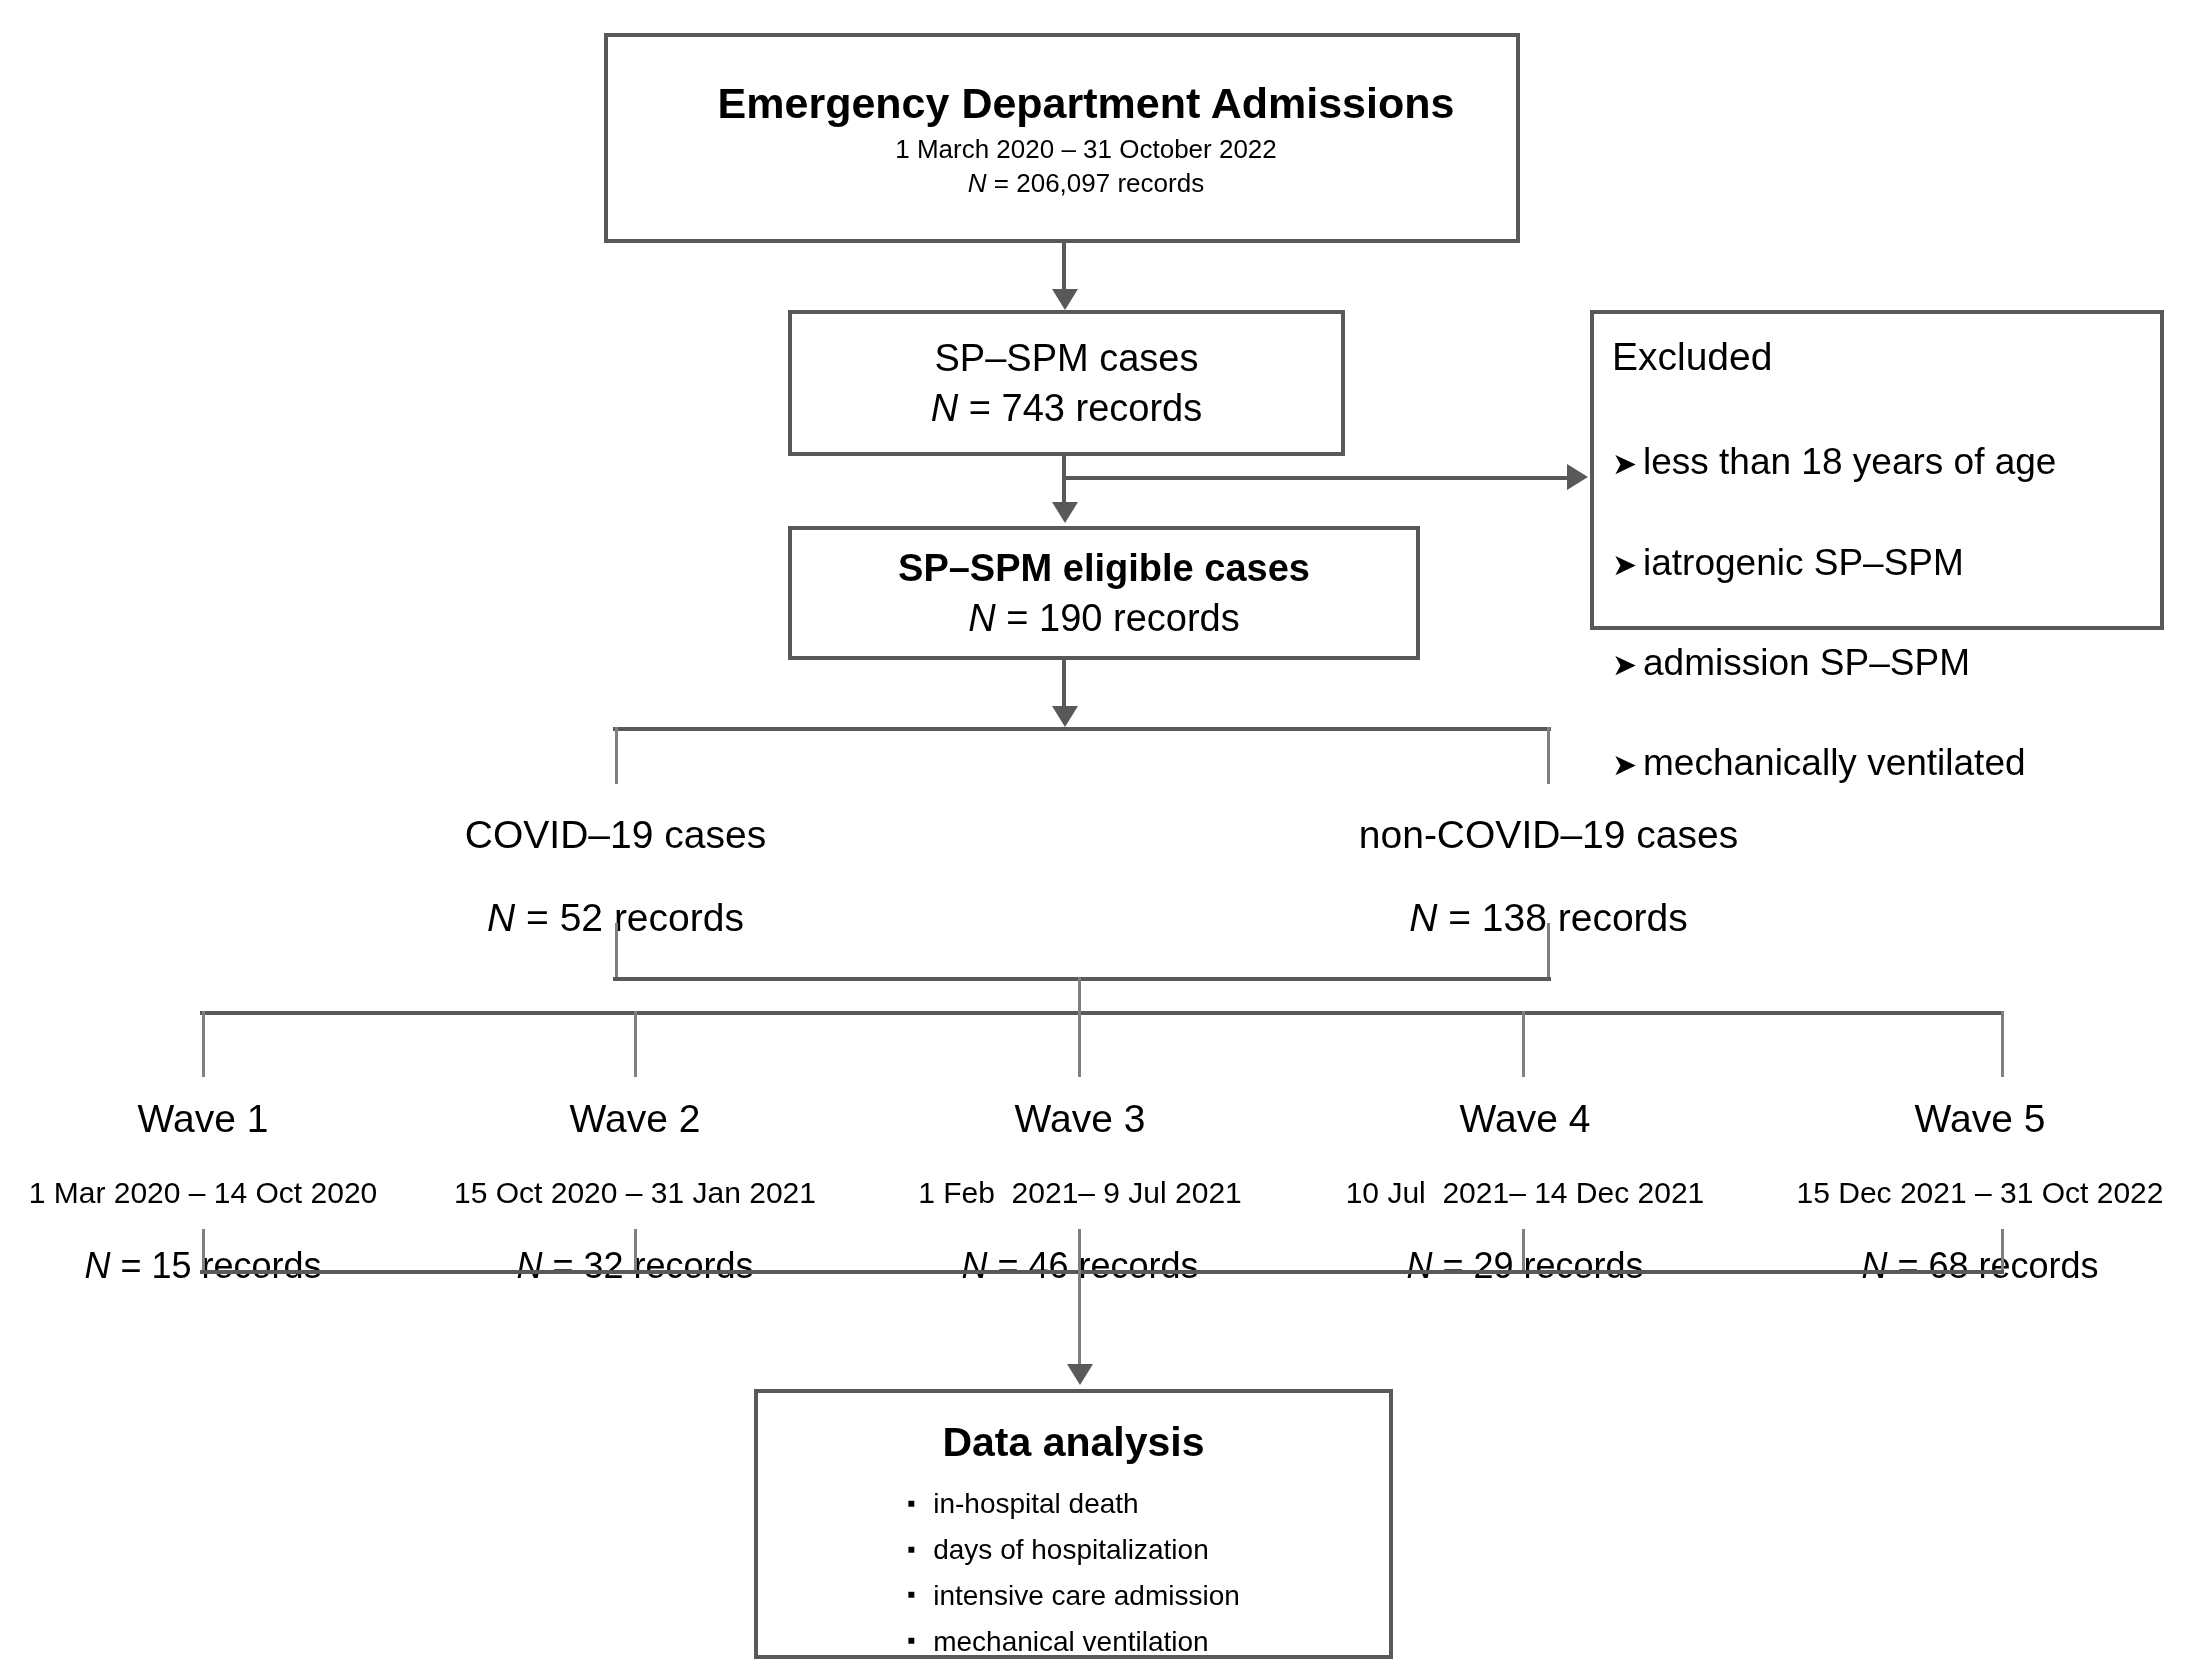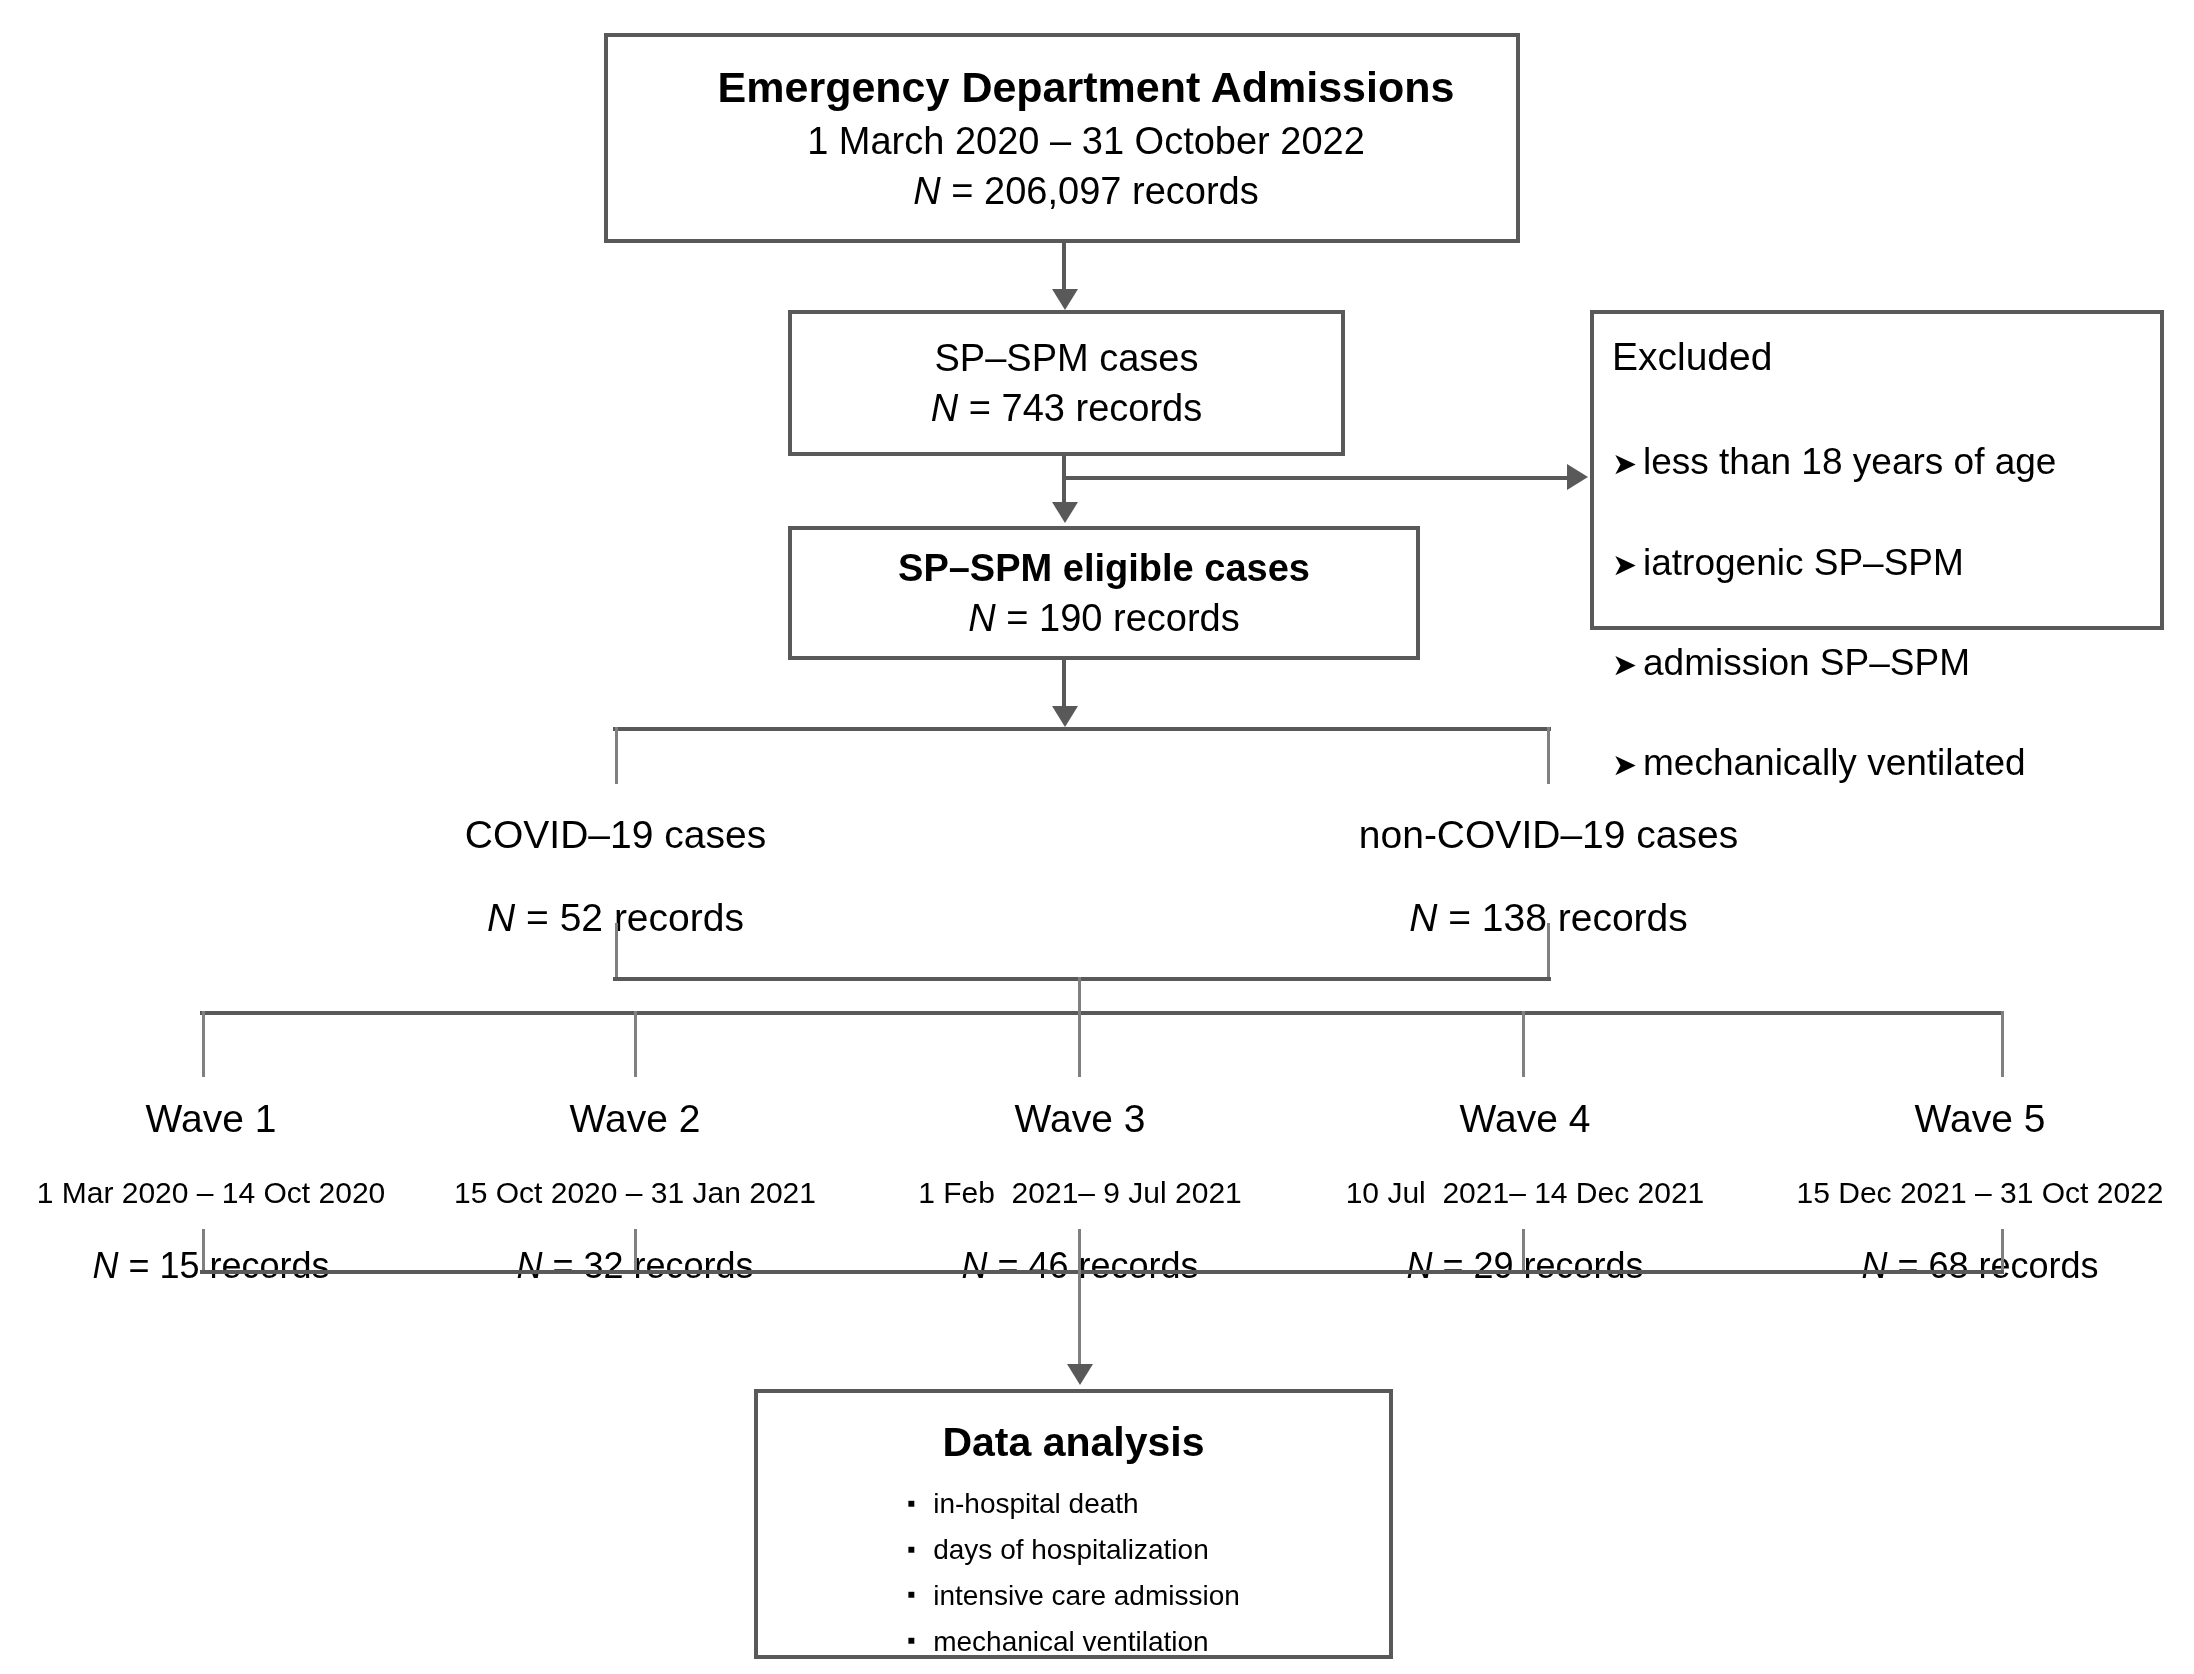--- a/index.html
+++ b/index.html
@@ -35,21 +35,21 @@
   .box .line {
     line-height: 1.32;
     white-space: pre;
   }
 
   .t-bold   { font-weight: bold; }
   .t-italic { font-style: italic; }
 
   
   .fs-title   { font-size: 43px; }
-  .fs-body    { font-size: 38px; }
+  .fs-body    { font-size: 26px; }
   .fs-node    { font-size: 38px; }
   .fs-excl    { font-size: 37px; }
   .fs-wave    { font-size: 39px; }
   .fs-wdate   { font-size: 30px; }
   .fs-wn      { font-size: 36px; }
   .fs-branch  { font-size: 39px; }
   .fs-an-li   { font-size: 28px; text-align: center; }
 
   
   #excluded-box {
@@ -219,21 +219,21 @@
 
   <div class="vline thin" style="left:1078px; top:977px; height:37px;"></div>
 
   <div class="hline" style="left:200px; top:1011px; width:1804px;"></div>
   <div class="vline thin" style="left:202px;  top:1011px; height:66px;"></div>
   <div class="vline thin" style="left:634px; top:1011px; height:66px;"></div>
   <div class="vline thin" style="left:1078px; top:1011px; height:66px;"></div>
   <div class="vline thin" style="left:1522px; top:1011px; height:66px;"></div>
   <div class="vline thin" style="left:2001px; top:1011px; height:66px;"></div>
 
-  <div class="textgroup" style="left:0px; top:1072px; width:406px;padding-left:8px;">
+  <div class="textgroup" style="left:0px; top:1072px; width:406px;">
     <div class="line fs-wave">Wave 1</div>
     <div class="line fs-wdate" style="margin-top:6px;">1 Mar 2020 – 14 Oct 2020</div>
     <div class="line fs-wn" style="margin-top:9.5px;"><span class="t-italic">N</span><span> = 15 records</span></div>
   </div>
 
   <div class="textgroup" style="left:432px; top:1072px; width:406px;">
     <div class="line fs-wave">Wave 2</div>
     <div class="line fs-wdate" style="margin-top:6px;">15 Oct 2020 – 31 Jan 2021</div>
     <div class="line fs-wn" style="margin-top:9.5px;"><span class="t-italic">N</span><span> = 32 records</span></div>
   </div>

